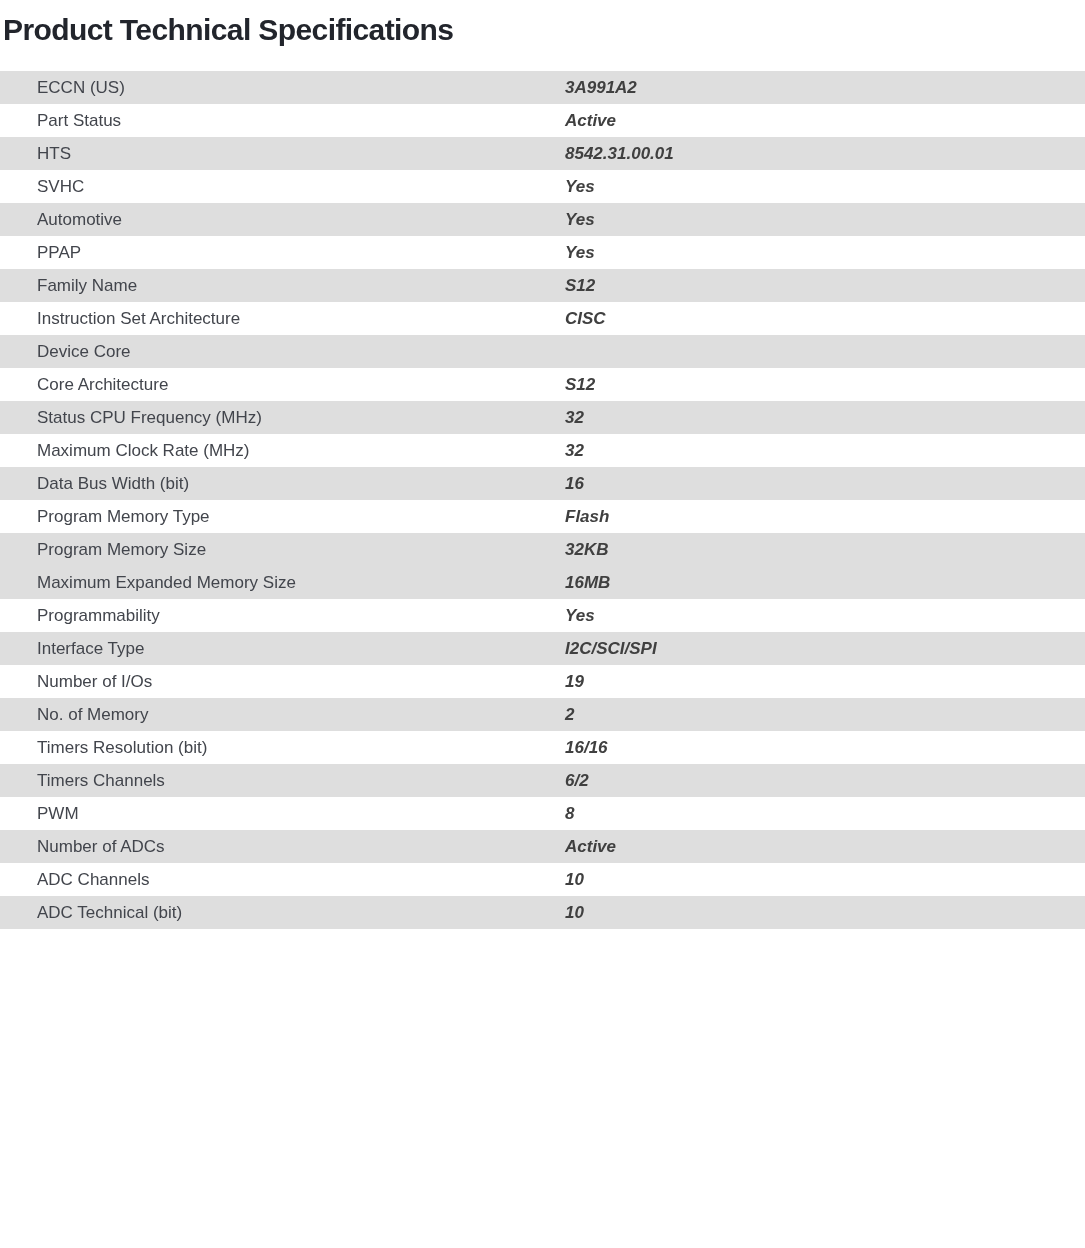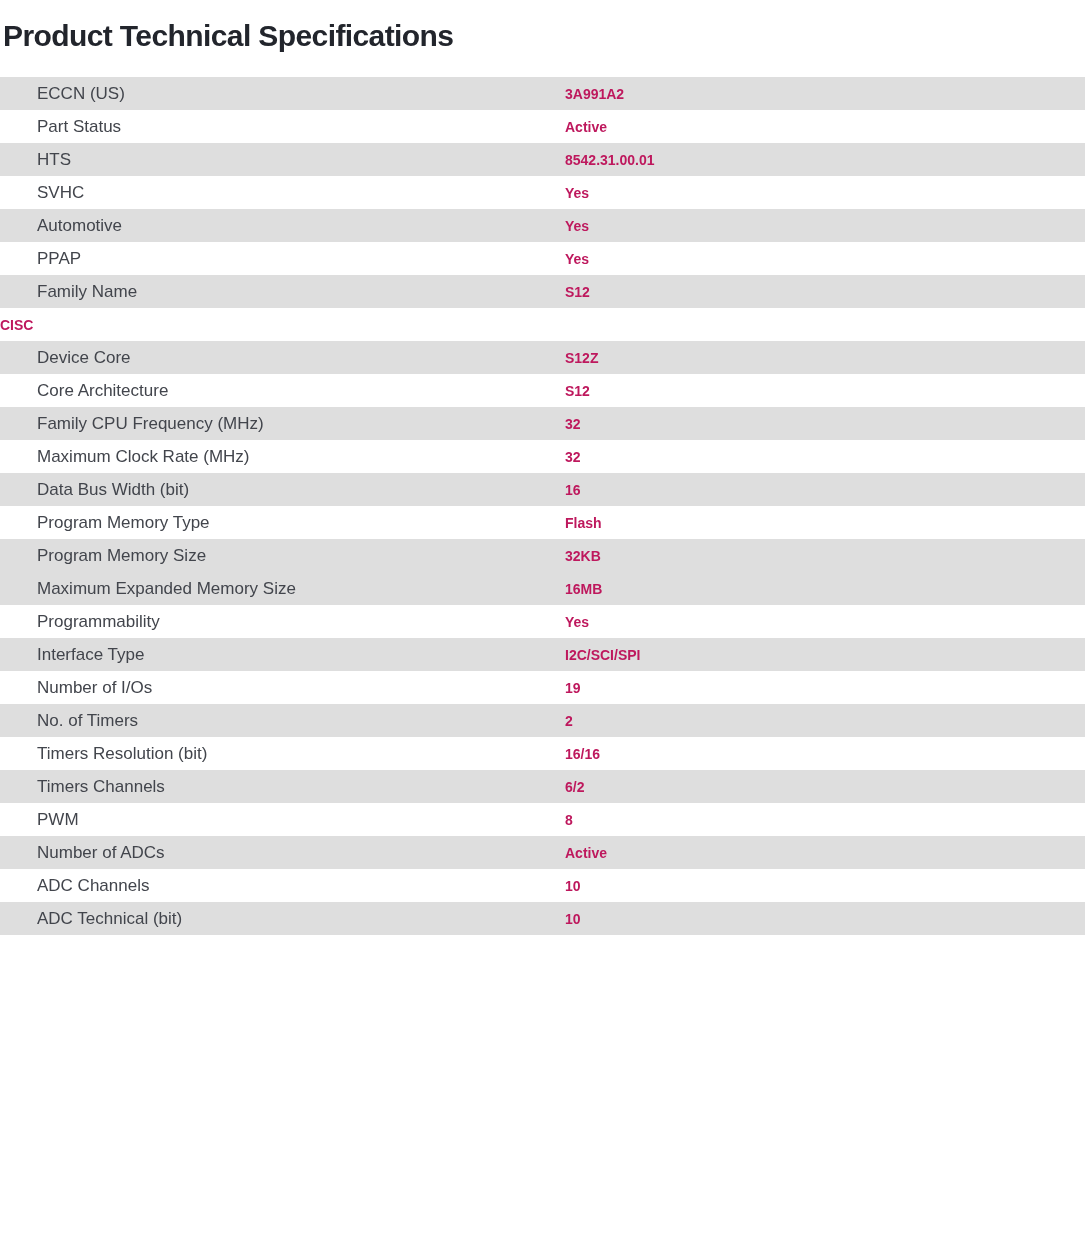--- a/index.html
+++ b/index.html
@@ -6,21 +6,21 @@
     margin: 0;
     padding: 0;
     background: #ffffff;
     width: 1085px;
     height: 1248px;
     overflow: hidden;
     font-family: "Liberation Sans", "DejaVu Sans", sans-serif;
   }
   .page-title {
     margin: 0;
-    padding: 19px 0 0 3px;
+    padding: 13px 0 0 3px;
     font-size: 30px;
     line-height: 34px;
     font-weight: 700;
     letter-spacing: -0.6px;
     color: #22252c;
   }
   .spec-table {
     margin-top: 24px;
     width: 1085px;
   }
@@ -38,24 +38,25 @@
     padding-left: 37px;
     width: 565px;
     flex: 0 0 565px;
     font-size: 17px;
     font-weight: 400;
     color: #42454c;
     white-space: nowrap;
   }
   .spec-value {
     flex: 1 1 auto;
-    font-size: 14px;
+    font-size: 17px;
     font-weight: 700;
-    color: #be185d;
+    color: #404040;
     white-space: nowrap;
+    font-style: italic;
   }
 </style>
 </head>
 <body>
 
 <h1 class="page-title">Product Technical Specifications</h1>
 
 <div class="spec-table" id="spec-table">
   <div class="spec-row alt">
     <div class="spec-label">ECCN (US)</div>
@@ -86,35 +87,35 @@
     <div class="spec-label">PPAP</div>
     <div class="spec-value">Yes</div>
   </div>
 
   <div class="spec-row alt">
     <div class="spec-label">Family Name</div>
     <div class="spec-value">S12</div>
   </div>
 
   <div class="spec-row">
+    <div class="spec-label">Instruction Set Architecture</div>
     <div class="spec-value">CISC</div>
   </div>
 
   <div class="spec-row alt">
     <div class="spec-label">Device Core</div>
-    <div class="spec-value">S12Z</div>
   </div>
 
   <div class="spec-row">
     <div class="spec-label">Core Architecture</div>
     <div class="spec-value">S12</div>
   </div>
 
   <div class="spec-row alt">
-    <div class="spec-label">Family CPU Frequency (MHz)</div>
+    <div class="spec-label">Status CPU Frequency (MHz)</div>
     <div class="spec-value">32</div>
   </div>
 
   <div class="spec-row">
     <div class="spec-label">Maximum Clock Rate (MHz)</div>
     <div class="spec-value">32</div>
   </div>
 
   <div class="spec-row alt">
     <div class="spec-label">Data Bus Width (bit)</div>
@@ -146,21 +147,21 @@
     <div class="spec-label">Interface Type</div>
     <div class="spec-value">I2C/SCI/SPI</div>
   </div>
 
   <div class="spec-row">
     <div class="spec-label">Number of I/Os</div>
     <div class="spec-value">19</div>
   </div>
 
   <div class="spec-row alt">
-    <div class="spec-label">No. of Timers</div>
+    <div class="spec-label">No. of Memory</div>
     <div class="spec-value">2</div>
   </div>
 
   <div class="spec-row">
     <div class="spec-label">Timers Resolution (bit)</div>
     <div class="spec-value">16/16</div>
   </div>
 
   <div class="spec-row alt">
     <div class="spec-label">Timers Channels</div>

